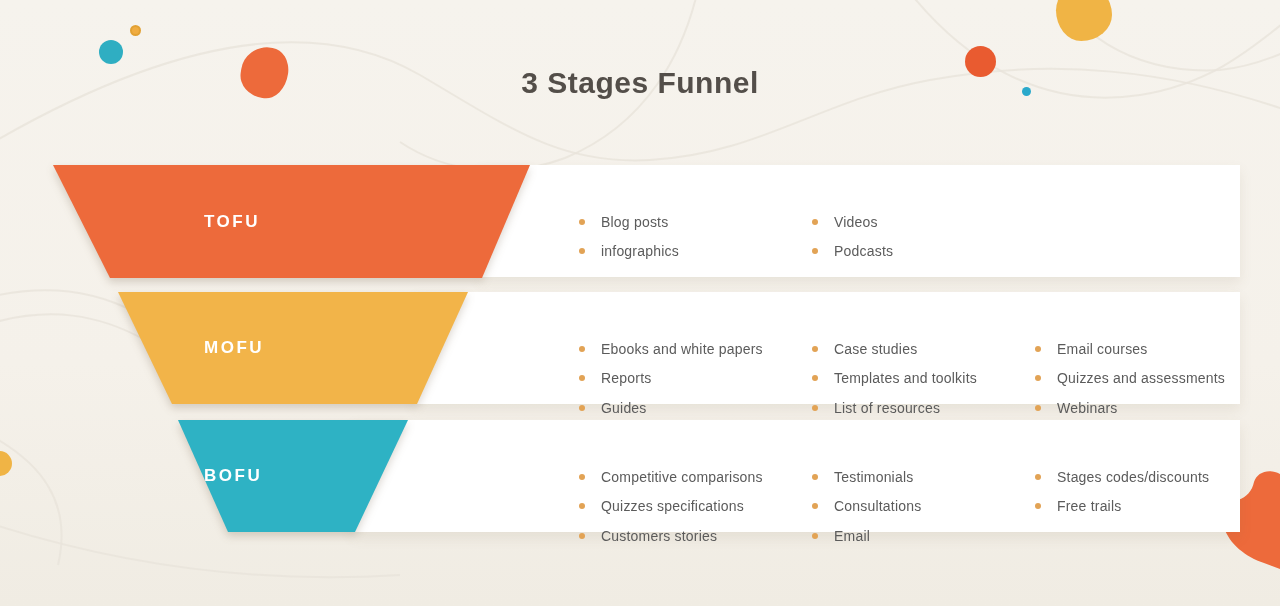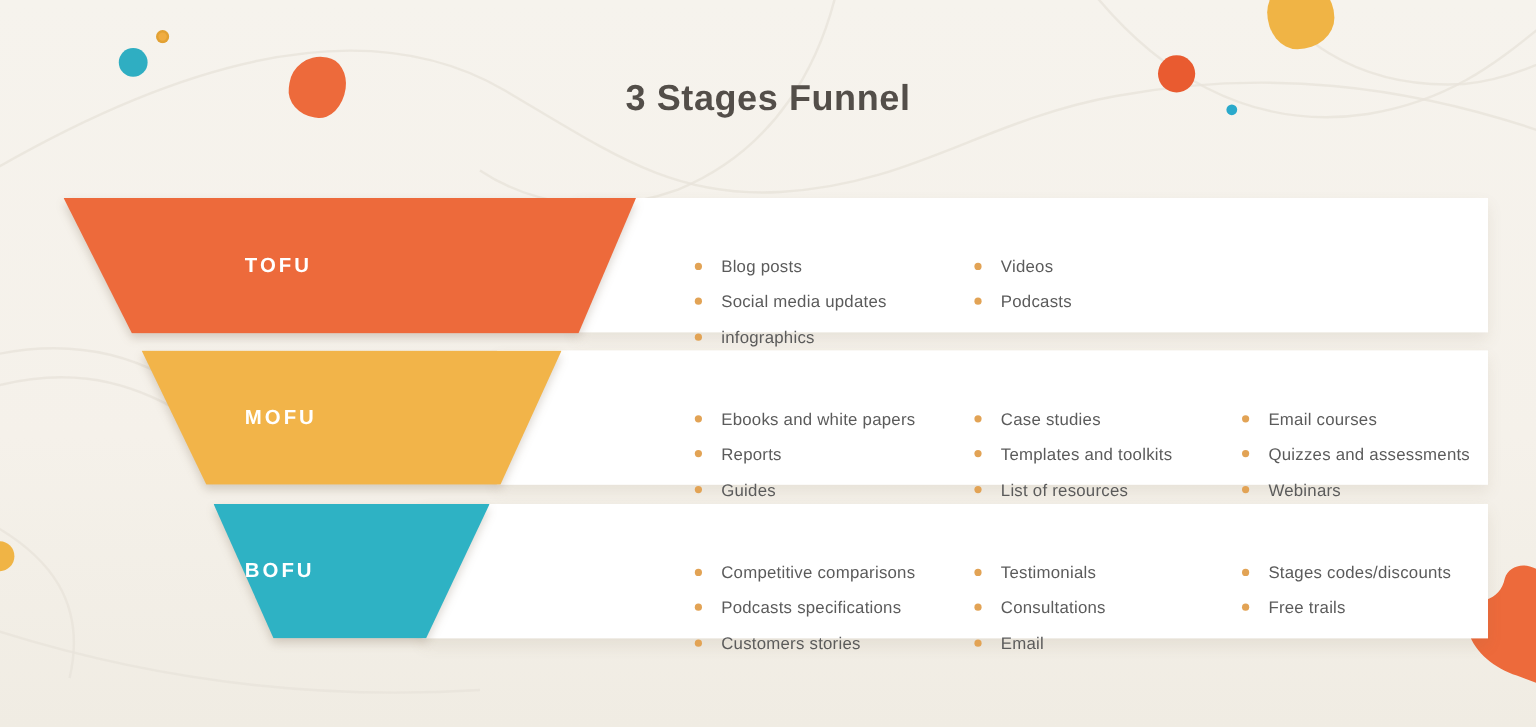--- a/index.html
+++ b/index.html
@@ -100,24 +100,20 @@
           <div class="trap trap-0" style="background: rgb(237, 106, 59);"></div>
         </div>
         <div class="stage-label">TOFU</div>
         <ul class="col col-0">
           <li>
             <span class="bullet"></span>
             <span class="item-text">Blog posts</span>
           </li>
           <li>
             <span class="bullet"></span>
-            <span class="item-text">Social media updates</span>
-          </li>
-          <li>
-            <span class="bullet"></span>
             <span class="item-text">infographics</span>
           </li>
         </ul>
         <ul class="col col-1">
           <li>
             <span class="bullet"></span>
             <span class="item-text">Videos</span>
           </li>
           <li>
             <span class="bullet"></span>
@@ -180,21 +176,21 @@
           <div class="trap trap-2" style="background: rgb(46, 178, 196);"></div>
         </div>
         <div class="stage-label">BOFU</div>
         <ul class="col col-0">
           <li>
             <span class="bullet"></span>
             <span class="item-text">Competitive comparisons</span>
           </li>
           <li>
             <span class="bullet"></span>
-            <span class="item-text">Podcasts specifications</span>
+            <span class="item-text">Quizzes specifications</span>
           </li>
           <li>
             <span class="bullet"></span>
             <span class="item-text">Customers stories</span>
           </li>
         </ul>
         <ul class="col col-1">
           <li>
             <span class="bullet"></span>
             <span class="item-text">Testimonials</span>

